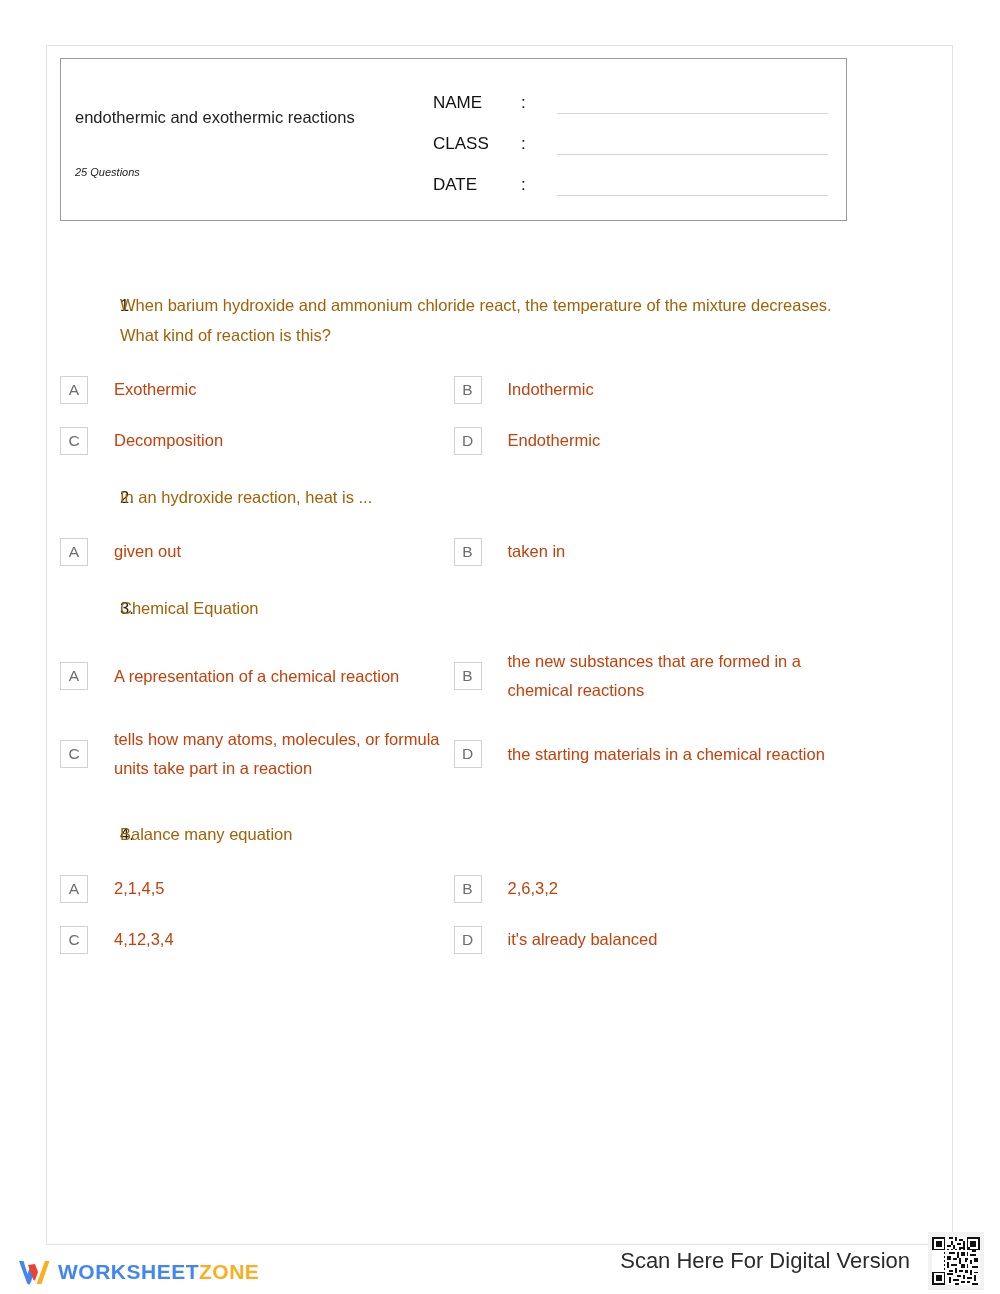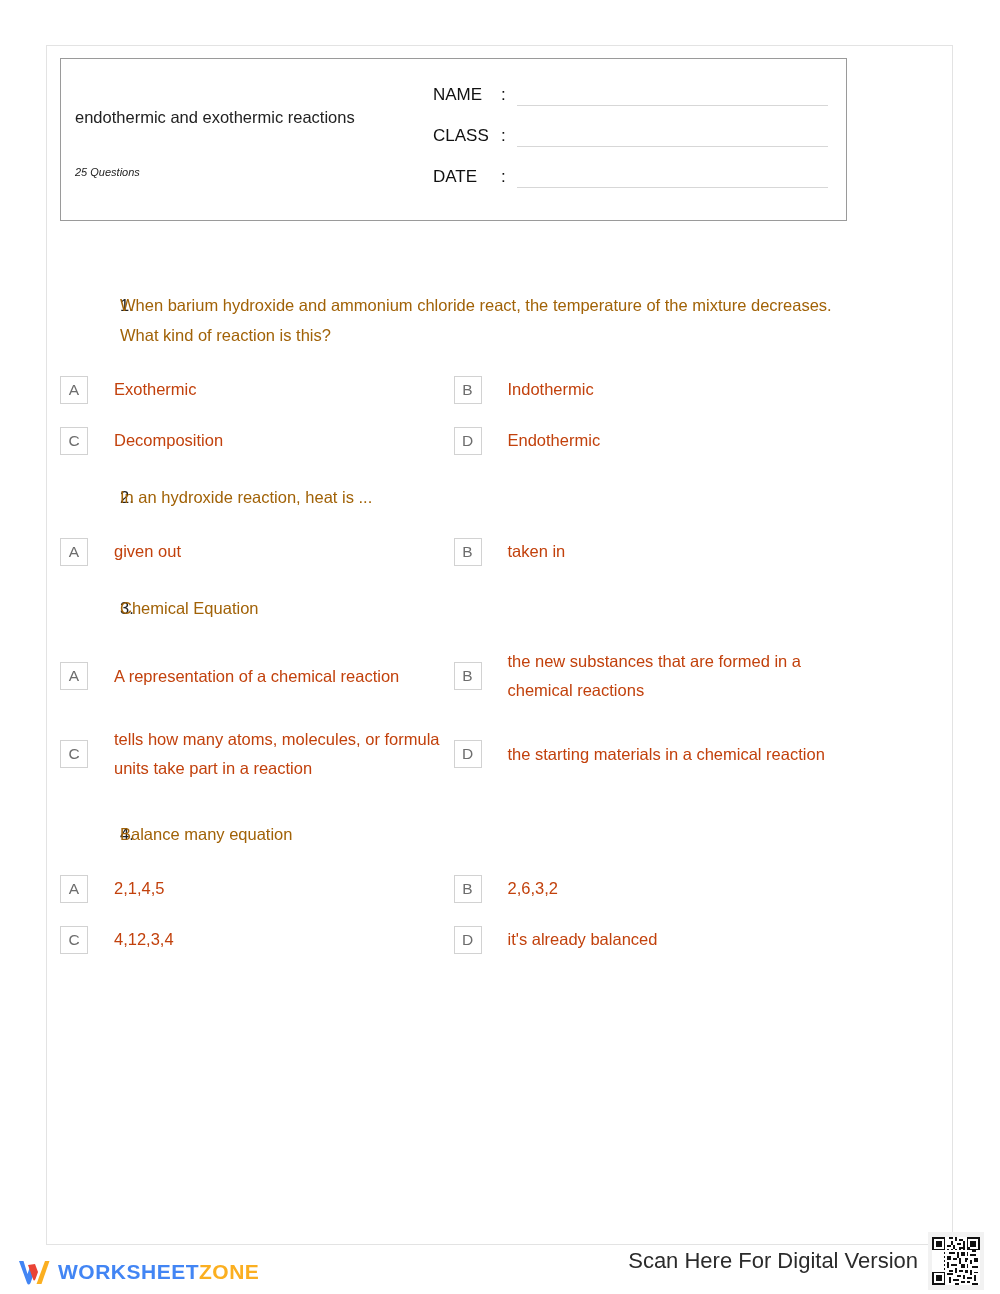--- a/index.html
+++ b/index.html
@@ -55,22 +55,23 @@
   .header-right {
     flex: 1;
     display: flex;
     flex-direction: column;
     justify-content: center;
     padding-right: 18px;
     gap: 11px;
   }
   .field-row {
     display: flex;
-    align-items: flex-start;
+    align-items: flex-end;
     height: 30px;
+    gap: 20px;
   }
   .field-label {
     font-size: 17px;
     color: #111;
     width: 68px;
     white-space: nowrap;
     line-height: 22px;
   }
   .field-colon {
     font-size: 17px;
@@ -165,21 +166,21 @@
     white-space: nowrap;
   }
   .brand-worksheet { color: #4285f4; }
   .brand-zone { color: #fbaf20; }
 
   .scan-wrap {
     position: absolute;
     right: 16px; top: 1232px;
     display: flex;
     align-items: center;
-    gap: 10px;
+    gap: 18px;
   }
   .scan-text {
     font-size: 22px;
     color: #2b2b2b;
     white-space: nowrap;
   }
   .qr-box {
     width: 56px; height: 58px;
     background: #f2f2f2;
     padding: 4px;

